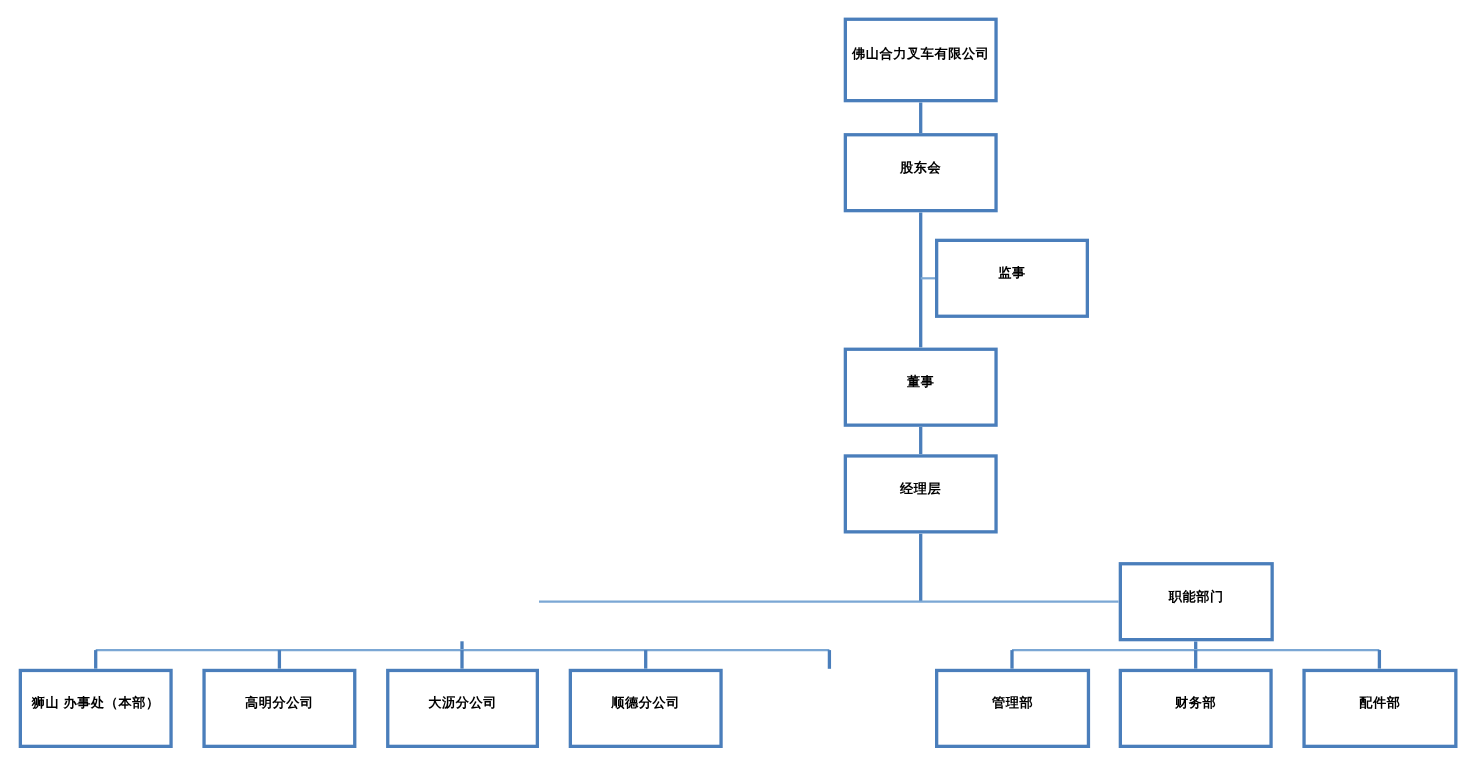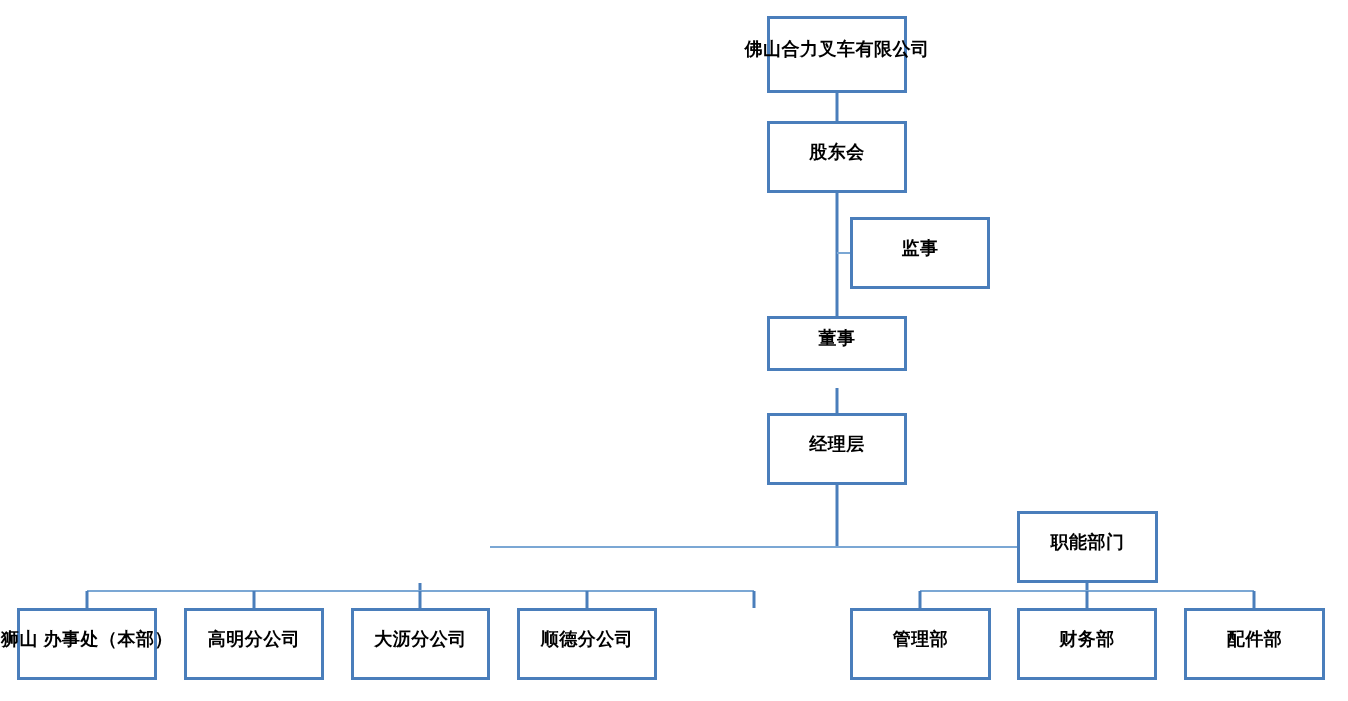--- a/index.html
+++ b/index.html
@@ -26,21 +26,21 @@
     position: absolute;
     box-sizing: border-box;
     background: #ffffff;
     border: 3px solid #4a7ebb;
     display: flex;
     align-items: center;
     justify-content: center;
     z-index: 2;
   }
   .org-box .box-label {
-    font-size: 18px;
+    font-size: 12px;
     font-weight: bold;
     color: #000000;
     line-height: 1.25;
     text-align: center;
     white-space: nowrap;
     letter-spacing: 0.5px;
     transform: translateY(-5px);
   }
 </style>
 </head>
@@ -84,21 +84,21 @@
   </div>
 
   <div class="org-box" style="left:767px; top:121px; width:140px; height:72px;">
     <span class="box-label">股东会</span>
   </div>
 
   <div class="org-box" style="left:850px; top:217px; width:140px; height:72px;">
     <span class="box-label">监事</span>
   </div>
 
-  <div class="org-box" style="left:767px; top:316px; width:140px; height:55px;">
+  <div class="org-box" style="left:767px; top:316px; width:140px; height:72px;">
     <span class="box-label">董事</span>
   </div>
 
   <div class="org-box" style="left:767px; top:413px; width:140px; height:72px;">
     <span class="box-label">经理层</span>
   </div>
 
 
   <div class="org-box" style="left:1017px; top:511px; width:141px; height:72px;">
     <span class="box-label">职能部门</span>

